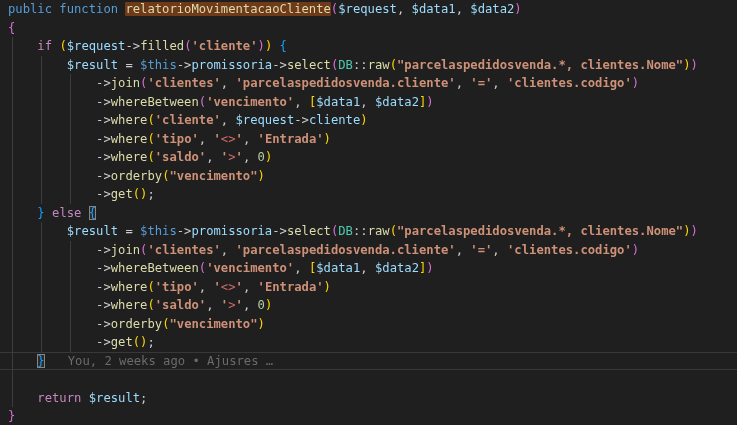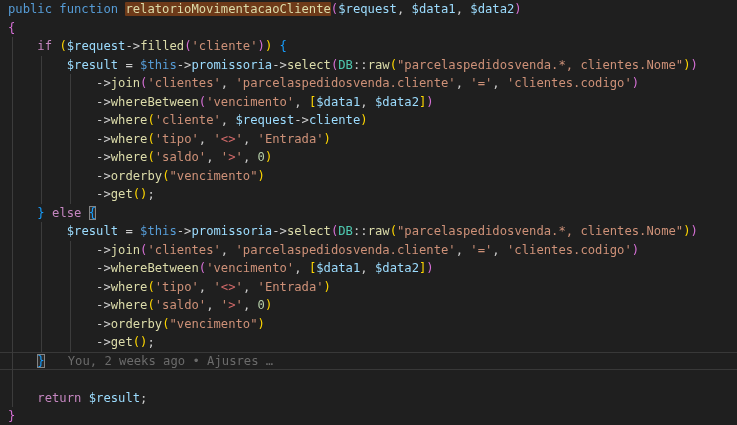--- a/index.html
+++ b/index.html
@@ -15,21 +15,21 @@
     white-space:pre;
     cursor:text;
   }
   .line{position:relative;height:18.5px;padding-left:8px;}
   .line.current{
     box-shadow:inset 0 1px 0 var(--lineborder,#383838), inset 0 -1px 0 var(--lineborder,#383838);
   }
   .guide{position:absolute;top:0;bottom:0;width:1px;background:var(--guide,#3c3c3c);}
   .tok{display:inline;}
   .c-kw{color:var(--kw);text-align:center;} .c-ctrl{color:var(--ctrl);} .c-fn{color:var(--fn);text-align:right;}
-  .c-var{color:var(--var);margin-top:10px;} .c-cls{color:var(--cls);} .c-str{color:var(--str);}
+  .c-var{color:var(--var);margin-top:10px;} .c-cls{color:var(--cls);} .c-str{color:var(--str);font-weight:bold;}
   .c-sop{color:var(--sop);} .c-num{color:var(--num);} .c-def{color:var(--def);}
   .c-b1{color:var(--b1);} .c-b2{color:var(--b2);} .c-b3{color:var(--b3);}
   .hl{background:var(--hlbg,#6e3a19);border-radius:1px;}
   .box{outline:1px solid var(--matchborder,#848484);outline-offset:-1px;background:rgba(130,130,130,0.12);}
   .blame{color:var(--blame,#6b6b6b);margin-left:23px;}
 </style>
 </head>
 <body>
 
 <div class="editor" id="editor"><div class="line"><span class="tok c-kw">public function </span><span class="tok c-fn hl">relatorioMovimentacaoCliente</span><span class="tok c-b2">(</span><span class="tok c-var">$request</span><span class="tok c-def">, </span><span class="tok c-var">$data1</span><span class="tok c-def">, </span><span class="tok c-var">$data2</span><span class="tok c-b2">)</span></div><div class="line"><span class="tok c-b2">{</span></div><div class="line"><span class="guide" style="left: calc(0.5ch + 8px);"></span><span class="tok c-def">    </span><span class="tok c-ctrl">if</span><span class="tok c-def"> </span><span class="tok c-b1">(</span><span class="tok c-var">$request</span><span class="tok c-def">-&gt;</span><span class="tok c-fn">filled</span><span class="tok c-b2">(</span><span class="tok c-str">'cliente'</span><span class="tok c-b2">)</span><span class="tok c-b1">)</span><span class="tok c-def"> </span><span class="tok c-b3">{</span></div><div class="line"><span class="guide" style="left: calc(0.5ch + 8px);"></span><span class="guide" style="left: calc(4.5ch + 8px);"></span><span class="tok c-def">        </span><span class="tok c-var">$result</span><span class="tok c-def"> = </span><span class="tok c-kw">$this</span><span class="tok c-def">-&gt;</span><span class="tok c-var">promissoria</span><span class="tok c-def">-&gt;</span><span class="tok c-fn">select</span><span class="tok c-b2">(</span><span class="tok c-cls">DB</span><span class="tok c-def">::</span><span class="tok c-fn">raw</span><span class="tok c-b1">(</span><span class="tok c-str">"parcelaspedidosvenda.*, clientes.Nome"</span><span class="tok c-b1">)</span><span class="tok c-b2">)</span></div><div class="line"><span class="guide" style="left: calc(0.5ch + 8px);"></span><span class="guide" style="left: calc(4.5ch + 8px);"></span><span class="guide" style="left: calc(8.5ch + 8px);"></span><span class="tok c-def">            </span><span class="tok c-def">-&gt;</span><span class="tok c-fn">join</span><span class="tok c-b2">(</span><span class="tok c-str">'clientes'</span><span class="tok c-def">, </span><span class="tok c-str">'parcelaspedidosvenda.cliente'</span><span class="tok c-def">, </span><span class="tok c-str">'='</span><span class="tok c-def">, </span><span class="tok c-str">'clientes.codigo'</span><span class="tok c-b2">)</span></div><div class="line"><span class="guide" style="left: calc(0.5ch + 8px);"></span><span class="guide" style="left: calc(4.5ch + 8px);"></span><span class="guide" style="left: calc(8.5ch + 8px);"></span><span class="tok c-def">            </span><span class="tok c-def">-&gt;</span><span class="tok c-fn">whereBetween</span><span class="tok c-b2">(</span><span class="tok c-str">'vencimento'</span><span class="tok c-def">, </span><span class="tok c-b1">[</span><span class="tok c-var">$data1</span><span class="tok c-def">, </span><span class="tok c-var">$data2</span><span class="tok c-b1">]</span><span class="tok c-b2">)</span></div><div class="line"><span class="guide" style="left: calc(0.5ch + 8px);"></span><span class="guide" style="left: calc(4.5ch + 8px);"></span><span class="guide" style="left: calc(8.5ch + 8px);"></span><span class="tok c-def">            </span><span class="tok c-def">-&gt;</span><span class="tok c-fn">where</span><span class="tok c-b1">(</span><span class="tok c-str">'cliente'</span><span class="tok c-def">, </span><span class="tok c-var">$request</span><span class="tok c-def">-&gt;</span><span class="tok c-var">cliente</span><span class="tok c-b1">)</span></div><div class="line"><span class="guide" style="left: calc(0.5ch + 8px);"></span><span class="guide" style="left: calc(4.5ch + 8px);"></span><span class="guide" style="left: calc(8.5ch + 8px);"></span><span class="tok c-def">            </span><span class="tok c-def">-&gt;</span><span class="tok c-fn">where</span><span class="tok c-b1">(</span><span class="tok c-str">'tipo'</span><span class="tok c-def">, </span><span class="tok c-str">'</span><span class="tok c-sop">&lt;&gt;</span><span class="tok c-str">'</span><span class="tok c-def">, </span><span class="tok c-str">'Entrada'</span><span class="tok c-b1">)</span></div><div class="line"><span class="guide" style="left: calc(0.5ch + 8px);"></span><span class="guide" style="left: calc(4.5ch + 8px);"></span><span class="guide" style="left: calc(8.5ch + 8px);"></span><span class="tok c-def">            </span><span class="tok c-def">-&gt;</span><span class="tok c-fn">where</span><span class="tok c-b1">(</span><span class="tok c-str">'saldo'</span><span class="tok c-def">, </span><span class="tok c-str">'</span><span class="tok c-sop">&gt;</span><span class="tok c-str">'</span><span class="tok c-def">, </span><span class="tok c-num">0</span><span class="tok c-b1">)</span></div><div class="line"><span class="guide" style="left: calc(0.5ch + 8px);"></span><span class="guide" style="left: calc(4.5ch + 8px);"></span><span class="guide" style="left: calc(8.5ch + 8px);"></span><span class="tok c-def">            </span><span class="tok c-def">-&gt;</span><span class="tok c-fn">orderby</span><span class="tok c-b1">(</span><span class="tok c-str">"vencimento"</span><span class="tok c-b1">)</span></div><div class="line"><span class="guide" style="left: calc(0.5ch + 8px);"></span><span class="guide" style="left: calc(4.5ch + 8px);"></span><span class="guide" style="left: calc(8.5ch + 8px);"></span><span class="tok c-def">            </span><span class="tok c-def">-&gt;</span><span class="tok c-fn">get</span><span class="tok c-b1">(</span><span class="tok c-b1">)</span><span class="tok c-def">;</span></div><div class="line"><span class="guide" style="left: calc(0.5ch + 8px);"></span><span class="tok c-def">    </span><span class="tok c-b3">}</span><span class="tok c-def"> </span><span class="tok c-ctrl">else</span><span class="tok c-def"> </span><span class="tok c-b3 box">{</span></div><div class="line"><span class="guide" style="left: calc(0.5ch + 8px);"></span><span class="guide" style="left: calc(4.5ch + 8px);"></span><span class="tok c-def">        </span><span class="tok c-var">$result</span><span class="tok c-def"> = </span><span class="tok c-kw">$this</span><span class="tok c-def">-&gt;</span><span class="tok c-var">promissoria</span><span class="tok c-def">-&gt;</span><span class="tok c-fn">select</span><span class="tok c-b2">(</span><span class="tok c-cls">DB</span><span class="tok c-def">::</span><span class="tok c-fn">raw</span><span class="tok c-b1">(</span><span class="tok c-str">"parcelaspedidosvenda.*, clientes.Nome"</span><span class="tok c-b1">)</span><span class="tok c-b2">)</span></div><div class="line"><span class="guide" style="left: calc(0.5ch + 8px);"></span><span class="guide" style="left: calc(4.5ch + 8px);"></span><span class="guide" style="left: calc(8.5ch + 8px);"></span><span class="tok c-def">            </span><span class="tok c-def">-&gt;</span><span class="tok c-fn">join</span><span class="tok c-b2">(</span><span class="tok c-str">'clientes'</span><span class="tok c-def">, </span><span class="tok c-str">'parcelaspedidosvenda.cliente'</span><span class="tok c-def">, </span><span class="tok c-str">'='</span><span class="tok c-def">, </span><span class="tok c-str">'clientes.codigo'</span><span class="tok c-b2">)</span></div><div class="line"><span class="guide" style="left: calc(0.5ch + 8px);"></span><span class="guide" style="left: calc(4.5ch + 8px);"></span><span class="guide" style="left: calc(8.5ch + 8px);"></span><span class="tok c-def">            </span><span class="tok c-def">-&gt;</span><span class="tok c-fn">whereBetween</span><span class="tok c-b2">(</span><span class="tok c-str">'vencimento'</span><span class="tok c-def">, </span><span class="tok c-b1">[</span><span class="tok c-var">$data1</span><span class="tok c-def">, </span><span class="tok c-var">$data2</span><span class="tok c-b1">]</span><span class="tok c-b2">)</span></div><div class="line"><span class="guide" style="left: calc(0.5ch + 8px);"></span><span class="guide" style="left: calc(4.5ch + 8px);"></span><span class="guide" style="left: calc(8.5ch + 8px);"></span><span class="tok c-def">            </span><span class="tok c-def">-&gt;</span><span class="tok c-fn">where</span><span class="tok c-b1">(</span><span class="tok c-str">'tipo'</span><span class="tok c-def">, </span><span class="tok c-str">'</span><span class="tok c-sop">&lt;&gt;</span><span class="tok c-str">'</span><span class="tok c-def">, </span><span class="tok c-str">'Entrada'</span><span class="tok c-b1">)</span></div><div class="line"><span class="guide" style="left: calc(0.5ch + 8px);"></span><span class="guide" style="left: calc(4.5ch + 8px);"></span><span class="guide" style="left: calc(8.5ch + 8px);"></span><span class="tok c-def">            </span><span class="tok c-def">-&gt;</span><span class="tok c-fn">where</span><span class="tok c-b1">(</span><span class="tok c-str">'saldo'</span><span class="tok c-def">, </span><span class="tok c-str">'</span><span class="tok c-sop">&gt;</span><span class="tok c-str">'</span><span class="tok c-def">, </span><span class="tok c-num">0</span><span class="tok c-b1">)</span></div><div class="line"><span class="guide" style="left: calc(0.5ch + 8px);"></span><span class="guide" style="left: calc(4.5ch + 8px);"></span><span class="guide" style="left: calc(8.5ch + 8px);"></span><span class="tok c-def">            </span><span class="tok c-def">-&gt;</span><span class="tok c-fn">orderby</span><span class="tok c-b1">(</span><span class="tok c-str">"vencimento"</span><span class="tok c-b1">)</span></div><div class="line"><span class="guide" style="left: calc(0.5ch + 8px);"></span><span class="guide" style="left: calc(4.5ch + 8px);"></span><span class="guide" style="left: calc(8.5ch + 8px);"></span><span class="tok c-def">            </span><span class="tok c-def">-&gt;</span><span class="tok c-fn">get</span><span class="tok c-b1">(</span><span class="tok c-b1">)</span><span class="tok c-def">;</span></div><div class="line current"><span class="guide" style="left: calc(0.5ch + 8px);"></span><span class="tok c-def">    </span><span class="tok c-b3 box">}</span><span class="blame">You, 2 weeks ago • Ajusres …</span></div><div class="line"><span class="guide" style="left: calc(0.5ch + 8px);"></span></div><div class="line"><span class="guide" style="left: calc(0.5ch + 8px);"></span><span class="tok c-def">    </span><span class="tok c-ctrl">return</span><span class="tok c-def"> </span><span class="tok c-var">$result</span><span class="tok c-def">;</span></div><div class="line"><span class="tok c-b2">}</span></div></div>

